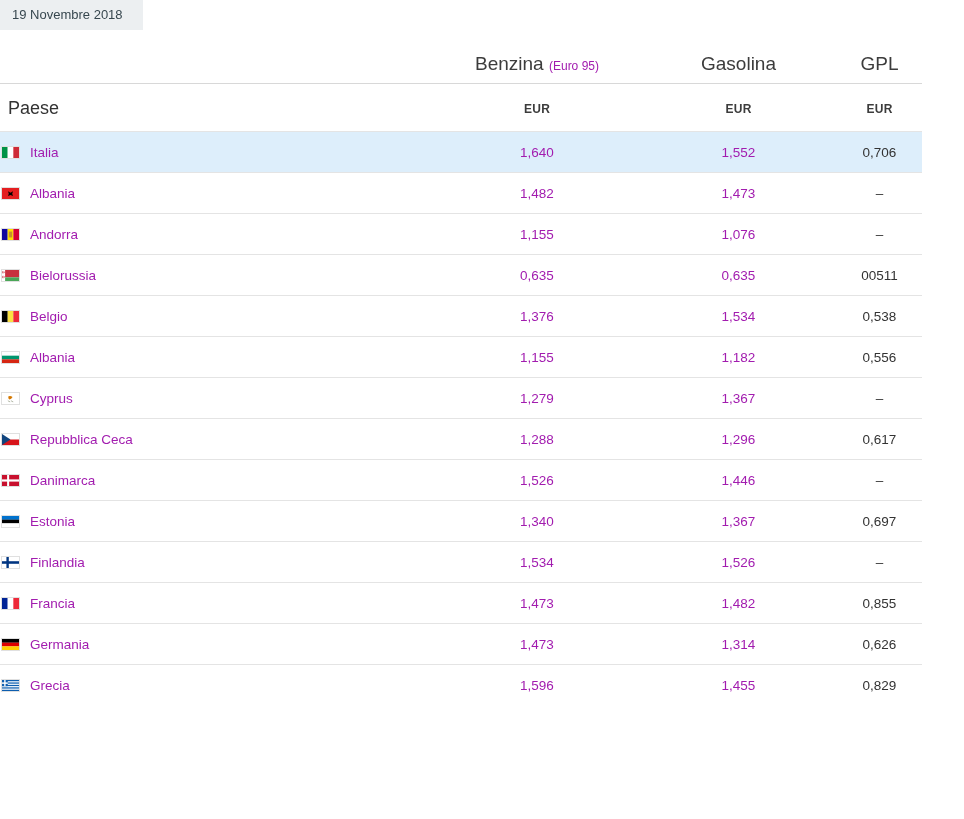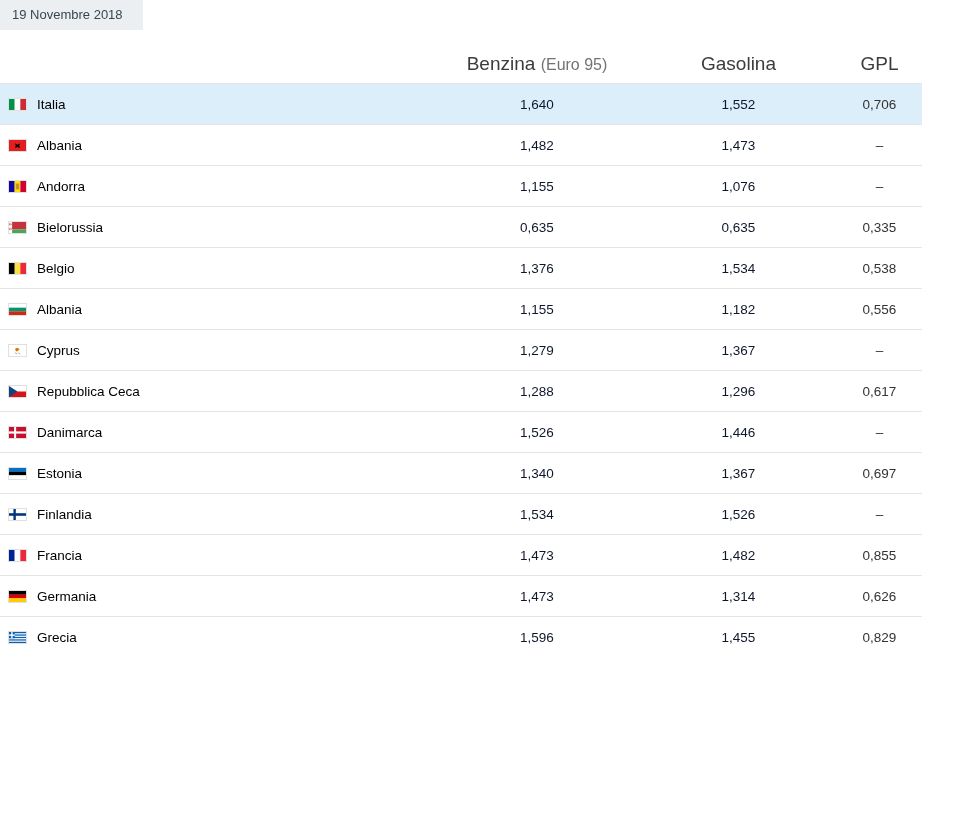--- a/index.html
+++ b/index.html
@@ -47,22 +47,22 @@
   .hdr-fuel {
     height: 44px;
     text-align: center;
     vertical-align: bottom;
     font-size: 19px;
     color: #3c3c3c;
     font-weight: normal;
     padding-bottom: 8px;
   }
   .hdr-fuel .sub {
-    font-size: 16px;
-    color: #737373;
+    font-size: 12px;
+    color: #a21caf;
   }
   .hdr-blank { }
 
   tr.hdr-units td {
     border-top: 1px solid #d8d8d8;
   }
   .hdr-country {
     font-size: 18px;
     color: #333333;
     padding: 14px 0 12px 8px;
@@ -83,29 +83,29 @@
     height: 38px;
     font-size: 13.5px;
   }
   tbody tr:first-child td {
     border-top: 1px solid #e4e4e4;
   }
   tbody tr.highlight td {
     background: #ddeefb;
   }
   td.country {
-    padding-left: 8px;
-    vertical-align: middle;
-    color: #000000;
+    padding-left: 1px;
+    vertical-align: middle;
+    color: #a21caf;
     white-space: nowrap;
   }
   td.num {
     text-align: center;
     vertical-align: middle;
-    color: #0f172a;
+    color: #a21caf;
   }
   td.gpl {
     text-align: center;
     vertical-align: middle;
     color: #333333;
   }
   .flag {
     display: inline-block;
     width: 19px;
     height: 13px;
@@ -141,20 +141,26 @@
             <span>Benzina</span>
             <span class="sub">(Euro 95)</span>
           </td>
           <td class="hdr-fuel">
             <span>Gasolina</span>
           </td>
           <td class="hdr-fuel">
             <span>GPL</span>
           </td>
         </tr>
+        <tr class="hdr-units">
+          <td class="hdr-country">Paese</td>
+          <td class="unit">EUR</td>
+          <td class="unit">EUR</td>
+          <td class="unit">EUR</td>
+        </tr>
       </thead>
       <tbody id="rows-body">
           <tr class="highlight">
             <td class="country"><span class="flag"><svg viewBox="0 0 100 60" preserveAspectRatio="none">
                   <rect x="0" y="0" width="33.833333333333336" height="60" fill="#009246"></rect>
                   <rect x="33.333333333333336" y="0" width="33.833333333333336" height="60" fill="#ffffff"></rect>
                   <rect x="66.66666666666667" y="0" width="33.833333333333336" height="60" fill="#ce2b37"></rect>
                 </svg></span><span>Italia</span></td>
             <td class="num">1,640</td>
             <td class="num">1,552</td>
@@ -183,21 +189,21 @@
           <tr class="">
             <td class="country"><span class="flag"><svg viewBox="0 0 100 60" preserveAspectRatio="none">
                   <rect width="100" height="40" fill="#c8313e"></rect>
                   <rect y="40" width="100" height="20" fill="#4aa657"></rect>
                   <rect width="18" height="60" fill="#ffffff"></rect>
                   <path d="M0 0 h18 v60 h-18z" fill="#ffffff"></path>
                   <path d="M2 4 l6 8 -6 8 z M10 4 l6 8 -6 8z M2 30 l6 8 -6 8z M10 30 l6 8 -6 8z" fill="#c8313e"></path>
                 </svg></span><span>Bielorussia</span></td>
             <td class="num">0,635</td>
             <td class="num">0,635</td>
-            <td class="gpl">0,335</td>
+            <td class="gpl">00511</td>
           </tr>
           <tr class="">
             <td class="country"><span class="flag"><svg viewBox="0 0 100 60" preserveAspectRatio="none">
                   <rect x="0" y="0" width="33.833333333333336" height="60" fill="#000000"></rect>
                   <rect x="33.333333333333336" y="0" width="33.833333333333336" height="60" fill="#fae042"></rect>
                   <rect x="66.66666666666667" y="0" width="33.833333333333336" height="60" fill="#ed2939"></rect>
                 </svg></span><span>Belgio</span></td>
             <td class="num">1,376</td>
             <td class="num">1,534</td>
             <td class="gpl">0,538</td>

